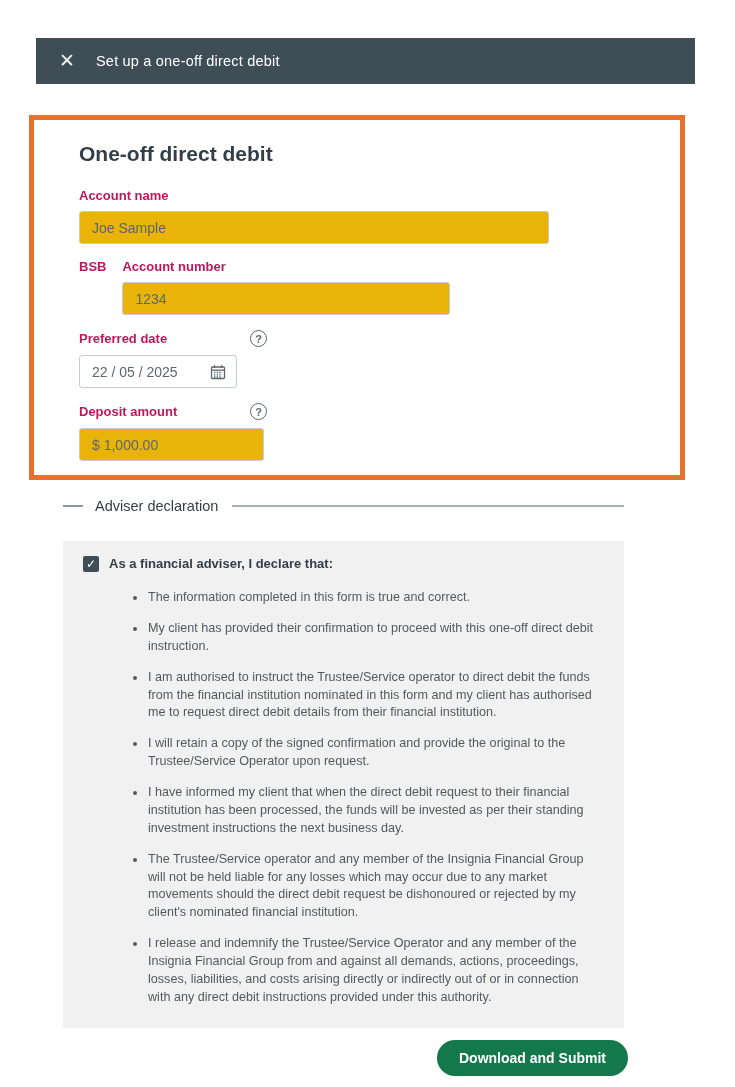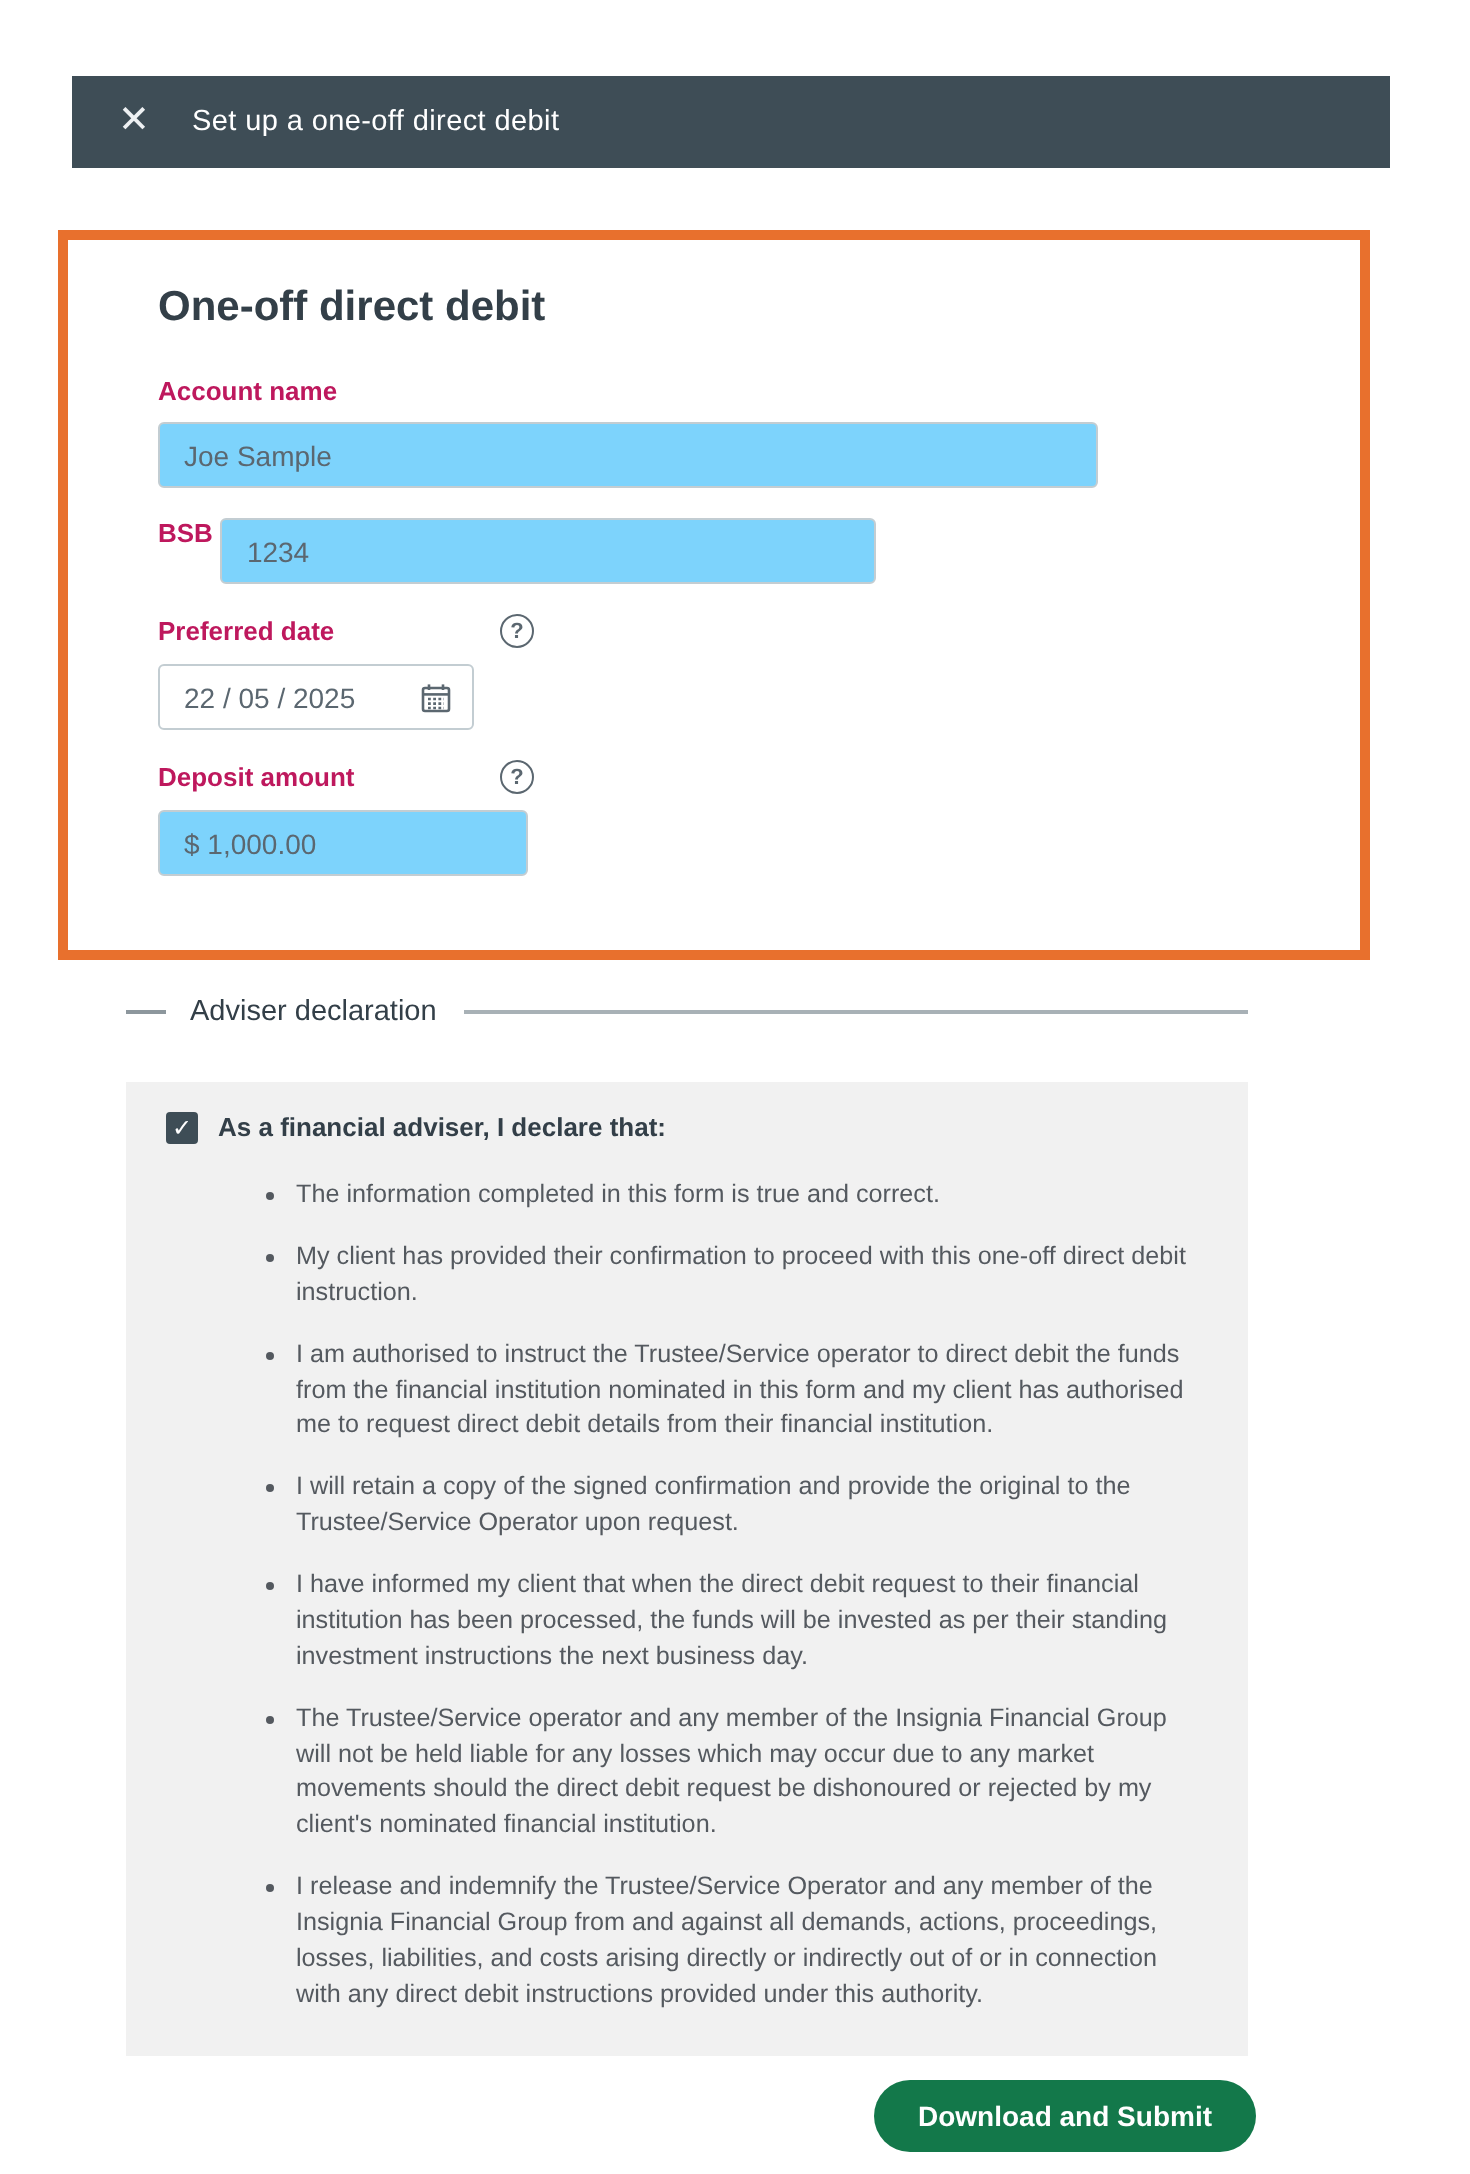--- a/index.html
+++ b/index.html
@@ -50,23 +50,23 @@
     border: 1.4px solid #5B6770; color: #5B6770;
     font-size: 11px; font-weight: 700;
     display: flex; align-items: center; justify-content: center;
     cursor: pointer; background: #fff;
   }
 
   .text-input {
     height: 33px; border: 1px solid #C3CDD2; border-radius: 3px;
     font-family: "Liberation Sans", sans-serif;
     font-size: 14px; color: #5B6770; padding: 0 12px;
-    background: #7dd3fc; outline: none; display: block;
-  }
-  .row { display: flex; gap: 4px; }
+    background: #eab308; outline: none; display: block;
+  }
+  .row { display: flex; gap: 16px; }
   .mt { margin-top: 15px; }
 
   .field-wrap {
     height: 33px; border: 1px solid #C3CDD2; border-radius: 3px;
     display: flex; align-items: center; background: #fff; padding: 0 10px 0 12px;
   }
   .field-wrap input {
     border: none; outline: none; background: transparent;
     font-family: "Liberation Sans", sans-serif;
     font-size: 14px; color: #5B6770; flex: 1; min-width: 0;
@@ -137,20 +137,21 @@
     <h1 class="form-heading">One-off direct debit</h1>
 
     <label class="field-label mt" style="margin-top:22px">Account name</label>
     <input class="text-input" style="width: 470px;" value="Joe Sample">
 
     <div class="row mt">
       <div>
         <label class="field-label">BSB</label>
       </div>
       <div>
+        <label class="field-label">Account number</label>
         <input class="text-input" style="width: 328px;" value="1234">
       </div>
     </div>
 
     <div class="label-row mt">
       <label class="field-label">Preferred date</label>
       <span class="help-badge">?</span>
     </div>
     <div class="field-wrap" style="width:158px">
       <input value="22 / 05 / 2025" style="">

